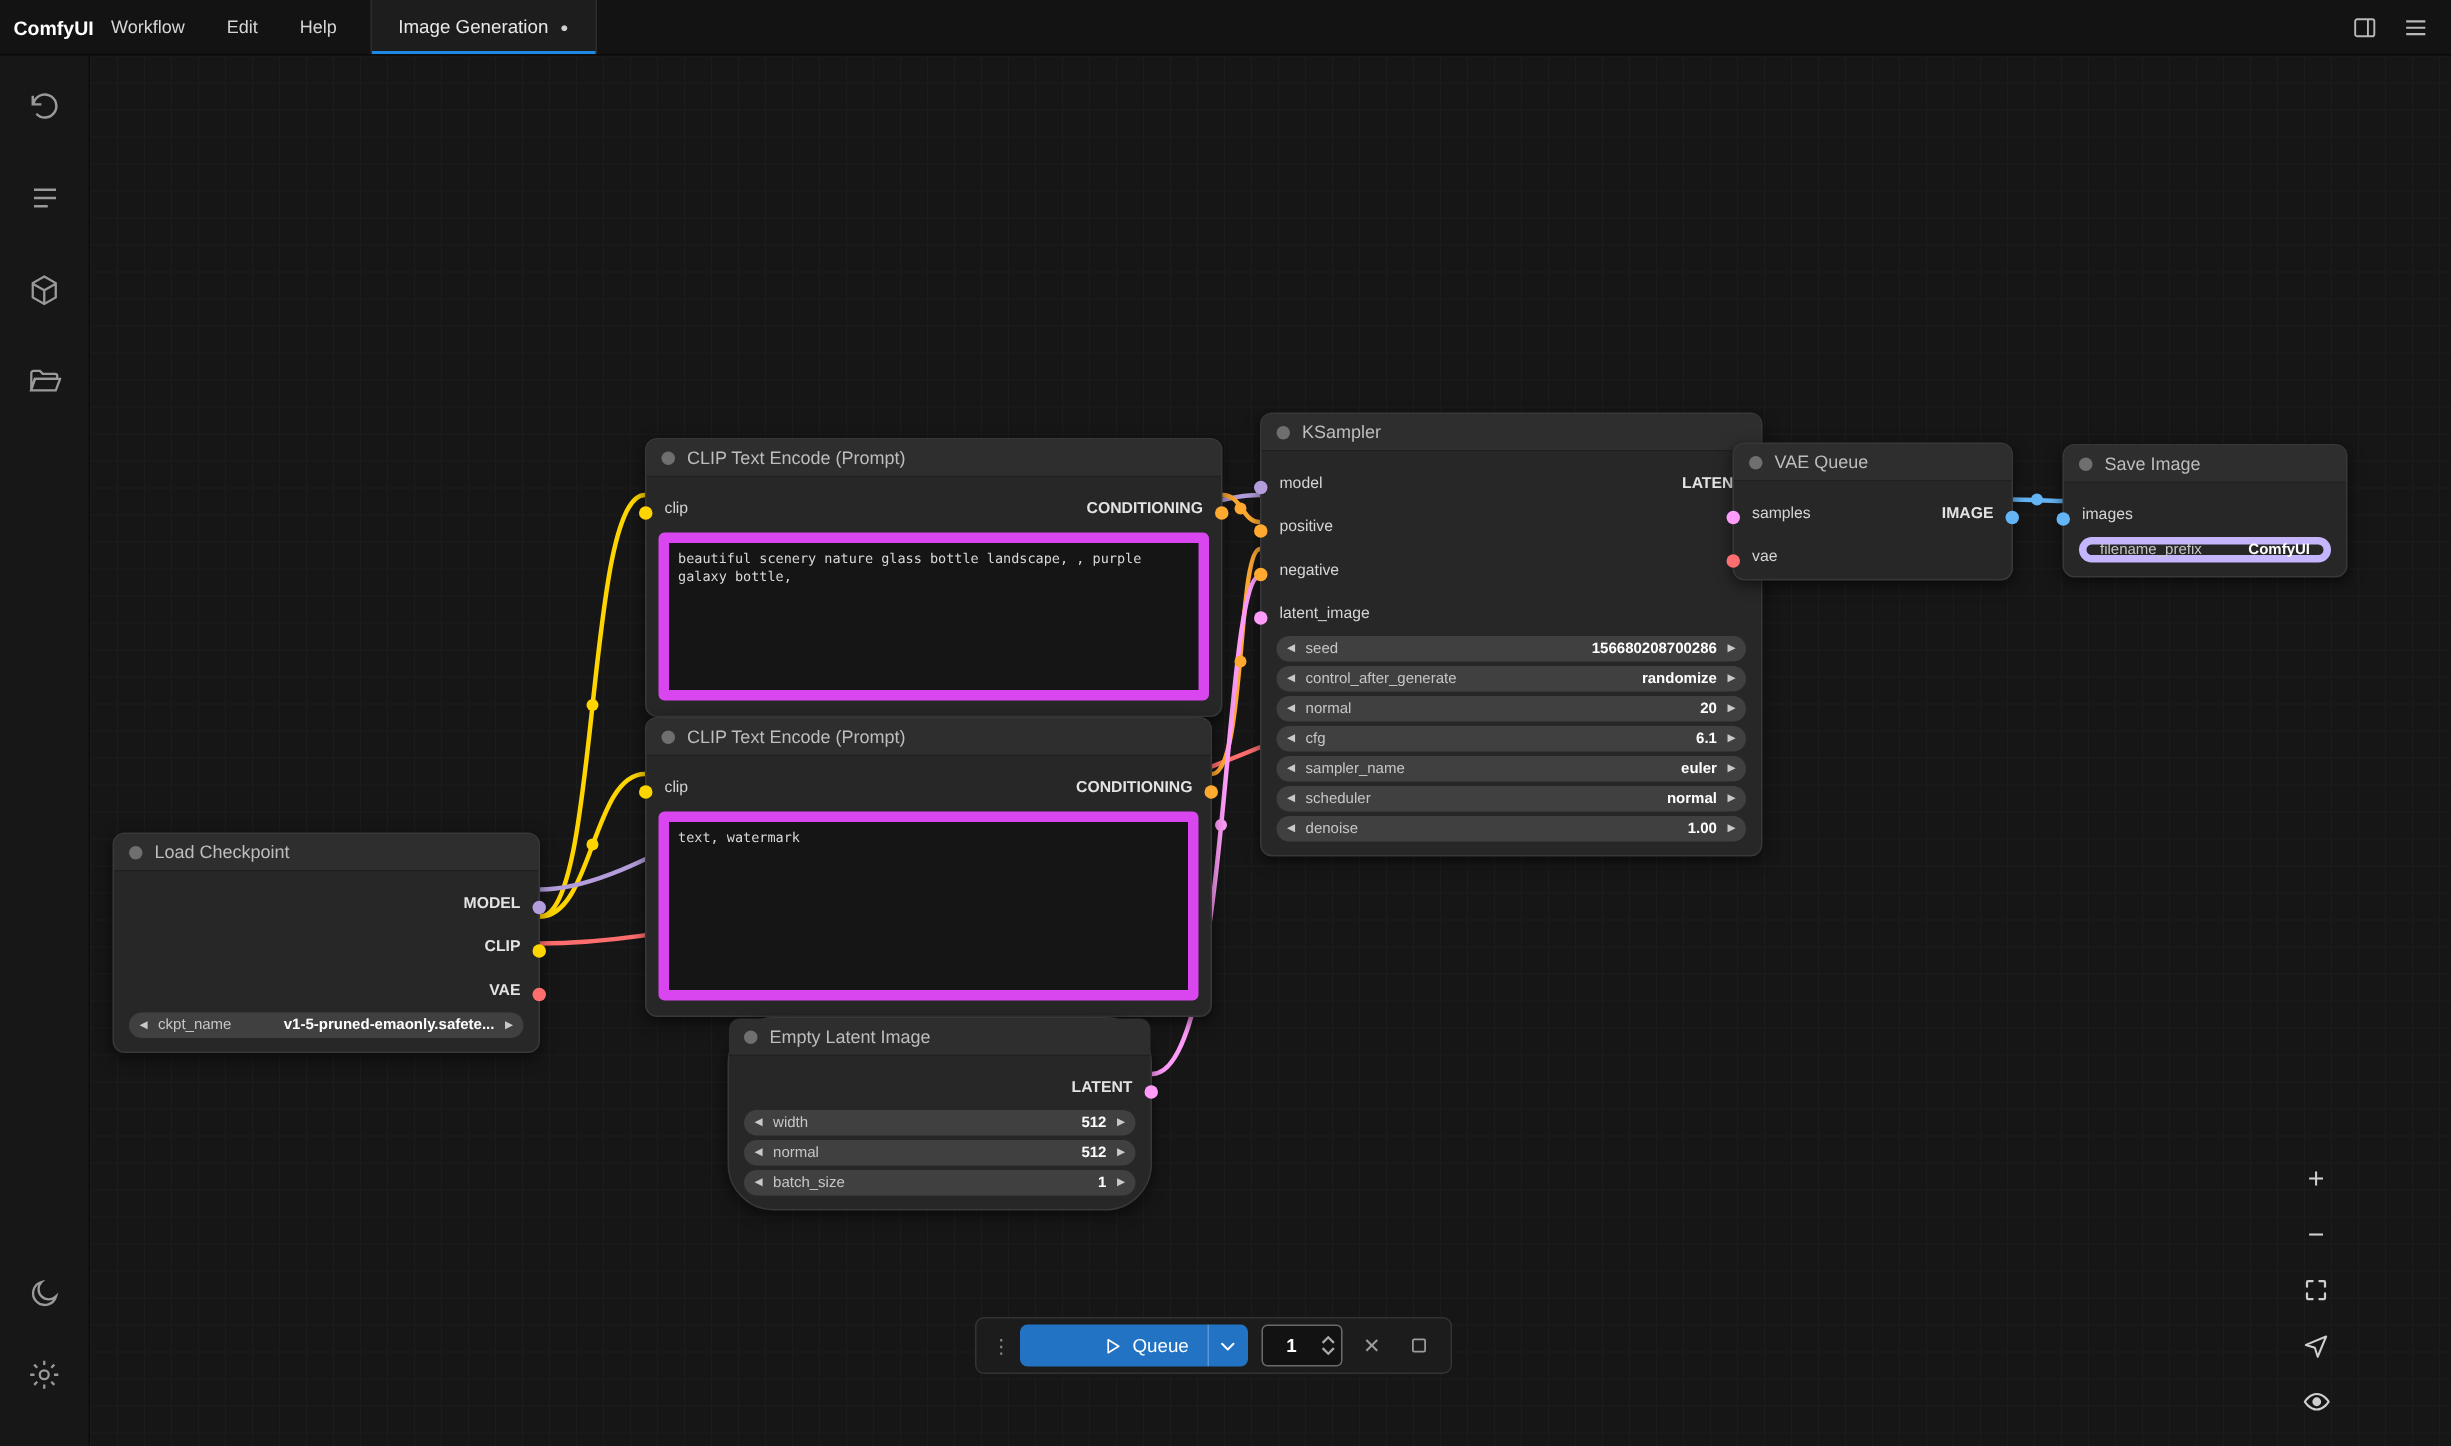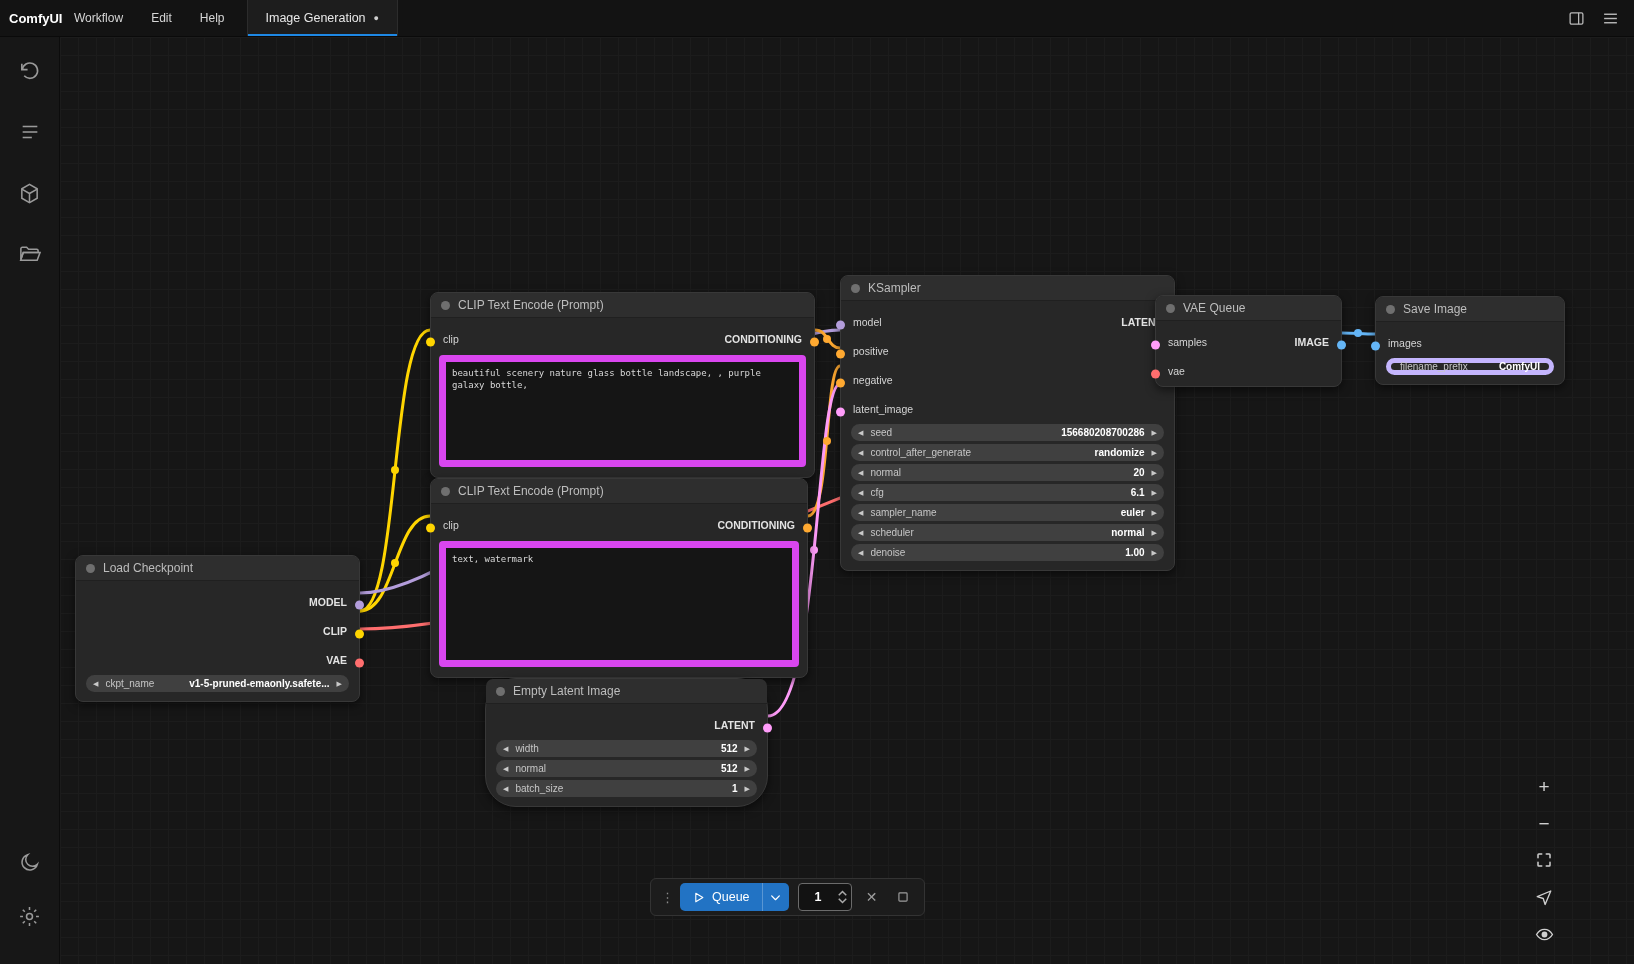--- a/index.html
+++ b/index.html
@@ -63,21 +63,21 @@
   .widget.outlined { background:transparent; border:5px solid #c4b5fd; }
   .prompt { margin:4px 8px; background:#151515; border:7px solid #d946ef; border-radius:4px;
     padding:5px 6px; font-family:"DejaVu Sans Mono", monospace; font-size:9px; color:#d8d8d8;
     line-height:1.35; cursor:text; overflow:hidden; }
 
   
   .queue-bar { position:absolute; left:590px; top:841px; height:38px; z-index:5;
     background:#1c1c1c; border:1px solid #333; border-radius:6px; display:flex;
     align-items:center; padding:0 10px; gap:9px; }
   .drag-handle { color:#8a8a8a; font-size:13px; letter-spacing:-1px; cursor:grab; width:10px; text-align:center; }
-  .queue-btn { height:28px; display:flex; align-items:center; border-radius:5px; overflow:hidden; cursor:pointer; }
+  .queue-btn { height:28px; display:flex; align-items:center; border-radius:5px; overflow:hidden; cursor:pointer;padding-left:43px; }
   .queue-btn .run { display:flex; align-items:center; gap:7px; padding:0 12px; height:100%; color:#fff; font-size:12.5px; }
   .queue-btn .divider { width:1px; height:100%; background:rgba(255,255,255,.25); }
   .queue-btn .dd { display:flex; align-items:center; justify-content:center; width:26px; height:100%; color:#fff; }
   .spinner { width:54px; height:28px; background:#121212; border:1px solid #6b6b6b; border-radius:4px;
     display:flex; align-items:center; }
   .spinner .val { flex:1; text-align:center; color:#fff; font-size:12.5px; font-weight:bold; }
   .spinner .steps { display:flex; flex-direction:column; padding-right:4px; gap:2px; color:#aaa; }
   .qb-icon { width:22px; height:22px; display:flex; align-items:center; justify-content:center;
     color:#9c9c9c; cursor:pointer; font-size:14px; }
 

